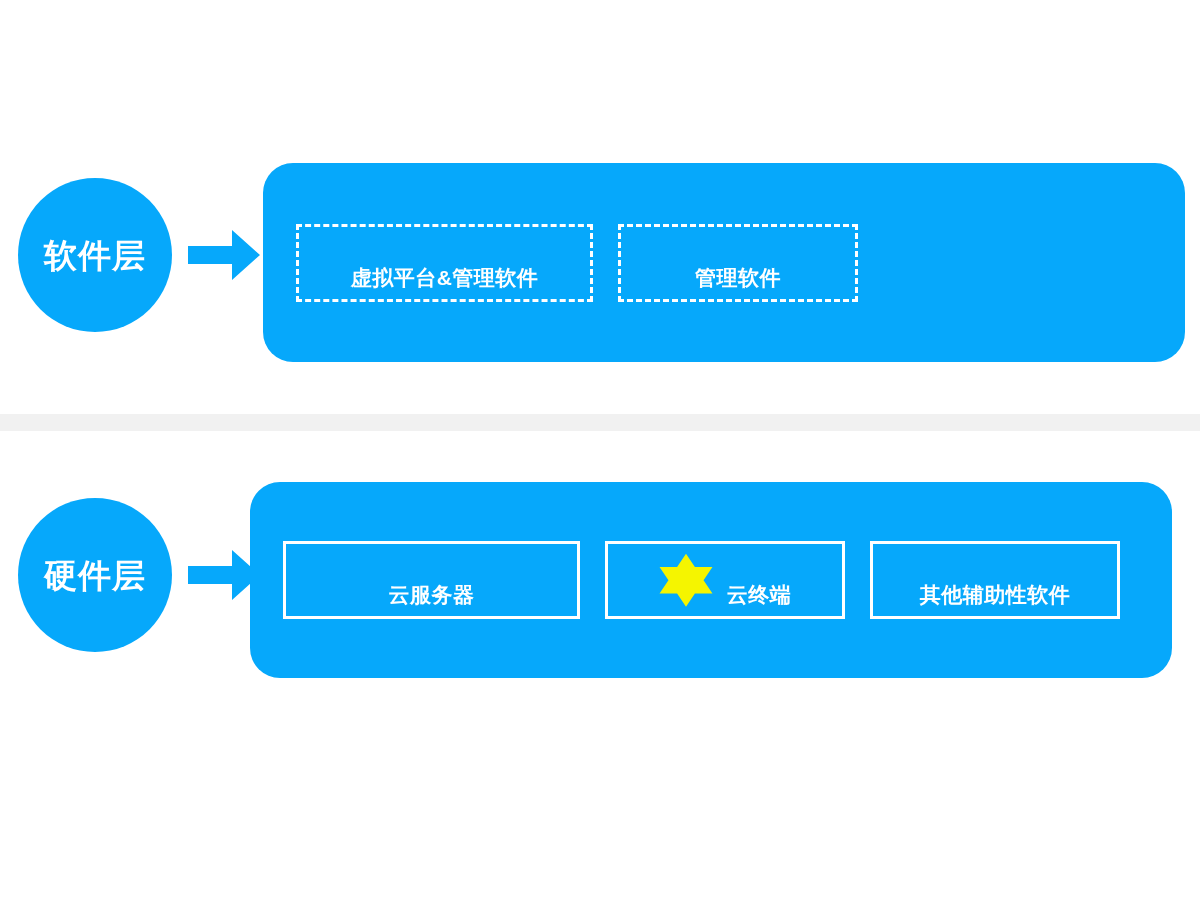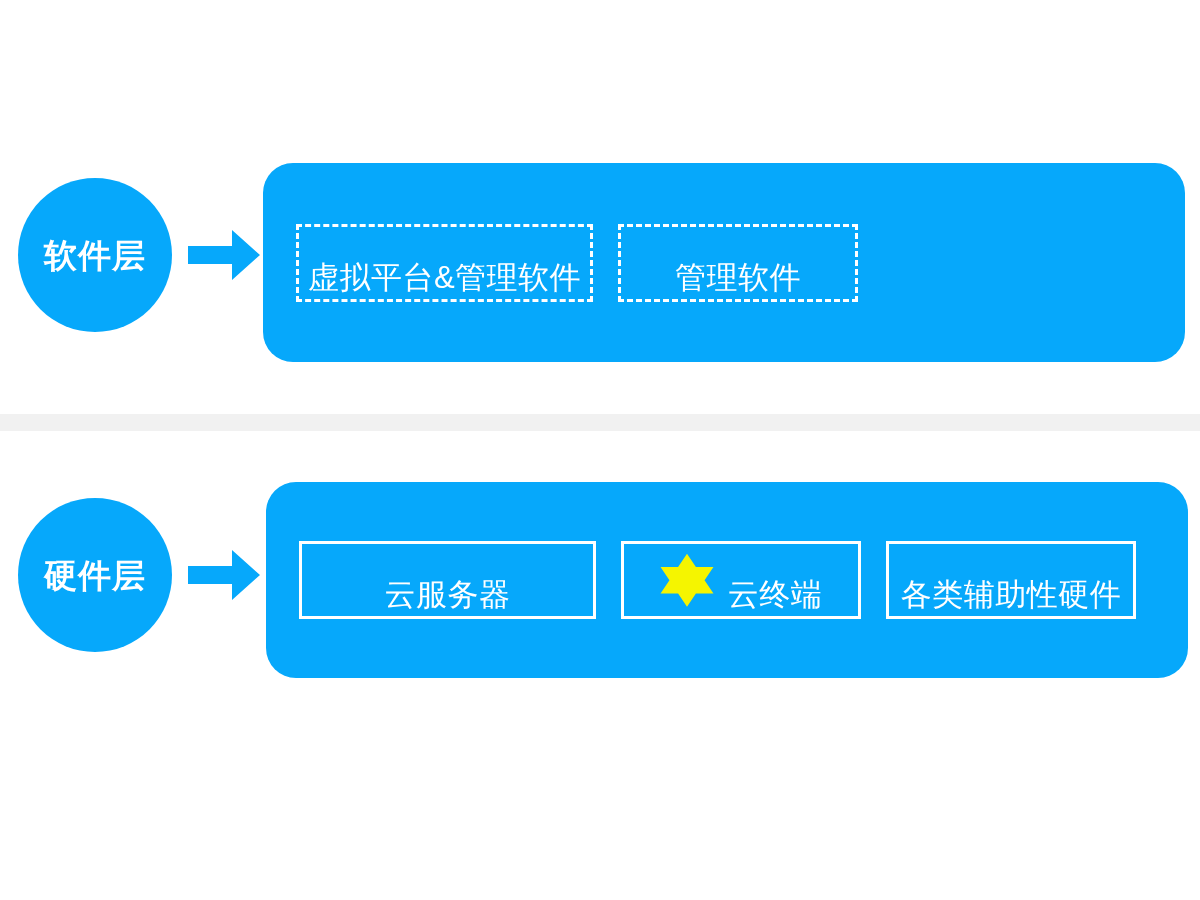--- a/index.html
+++ b/index.html
@@ -96,22 +96,22 @@
     height: 78px;
   }
   .panel-box.dashed {
     border: 3px dashed #ffffff;
   }
   .panel-box.solid {
     border: 3px solid #ffffff;
   }
   .panel-box-label {
     color: #ffffff;
-    font-size: 31px;
-    font-weight: normal;
+    font-size: 21px;
+    font-weight: bold;
     line-height: 1;
     white-space: nowrap;
     letter-spacing: 0.5px;
     margin-top: 29px;
   }
 
   .box-inner {
     display: flex;
     align-items: center;
     justify-content: center;
@@ -174,21 +174,21 @@
     <div class="layer-circle" style="left:18px; top:67px;">
       <span class="layer-circle-label">硬件层</span>
     </div>
 
     <div class="layer-arrow" style="left:188px; top:119px;">
       <svg viewBox="0 0 72 50" xmlns="http://www.w3.org/2000/svg">
         <polygon points="0,16 44,16 44,0 72,25 44,50 44,34 0,34" fill="#06a8fb"></polygon>
       </svg>
     </div>
 
-    <div class="layer-panel" style="left:266px; top:51px; width:922px; height:196px; padding-left:33px;">
+    <div class="layer-panel" style="left:250px; top:51px; width:922px; height:196px; padding-left:33px;">
       <div class="panel-items">
 
         <div class="panel-box solid" style="width:297px;">
           <div class="box-inner">
             <span class="panel-box-label">云服务器</span>
           </div>
         </div>
 
         <div class="panel-box solid" style="width:240px;">
           <div class="box-inner">
@@ -196,21 +196,21 @@
               <svg viewBox="0 0 100 100" xmlns="http://www.w3.org/2000/svg">
                 <polygon fill="#f5f500" points="50,3 66.5,31.5 99,31.5 82.5,60 99,88.5 66.5,88.5 50,117 33.5,88.5 1,88.5 17.5,60 1,31.5 33.5,31.5" transform="translate(0,-8) scale(1,0.86) translate(0,8)"></polygon>
               </svg>
             </span>
             <span class="panel-box-label">云终端</span>
           </div>
         </div>
 
         <div class="panel-box solid" style="width:250px;">
           <div class="box-inner">
-            <span class="panel-box-label">各类辅助性硬件</span>
+            <span class="panel-box-label">其他辅助性软件</span>
           </div>
         </div>
 
       </div>
     </div>
   </div>
 
 </div>
 
 </body></html>

